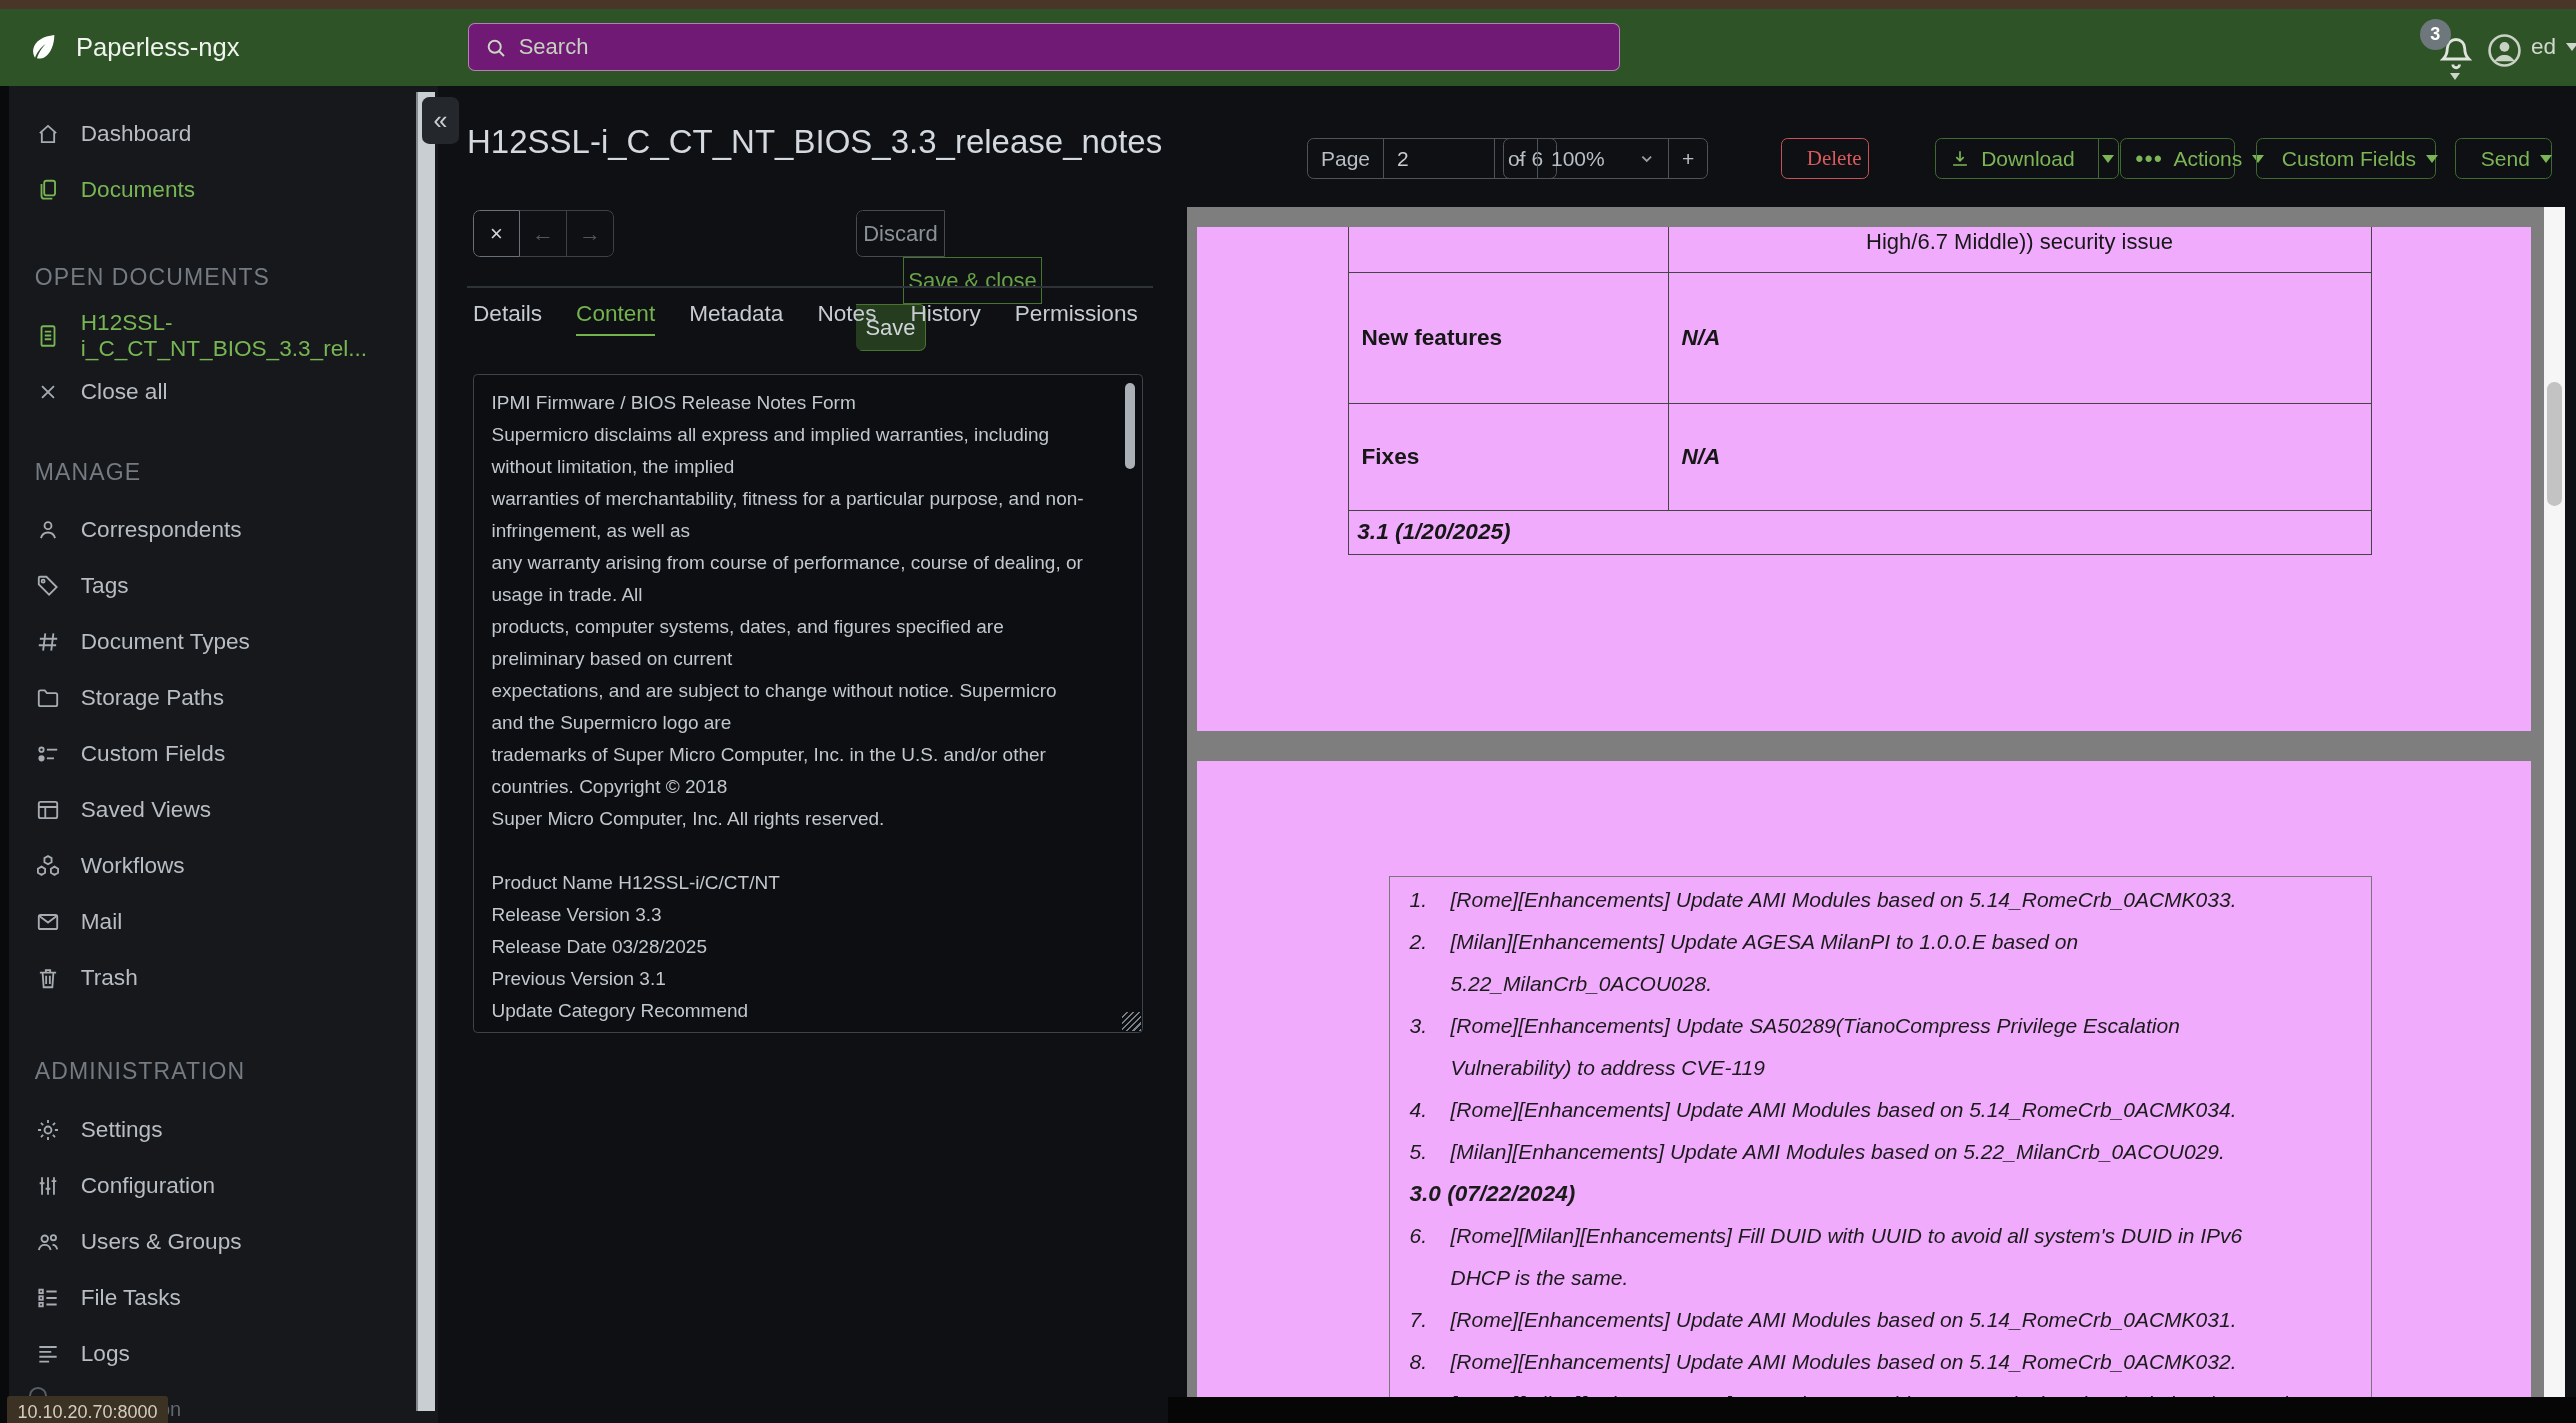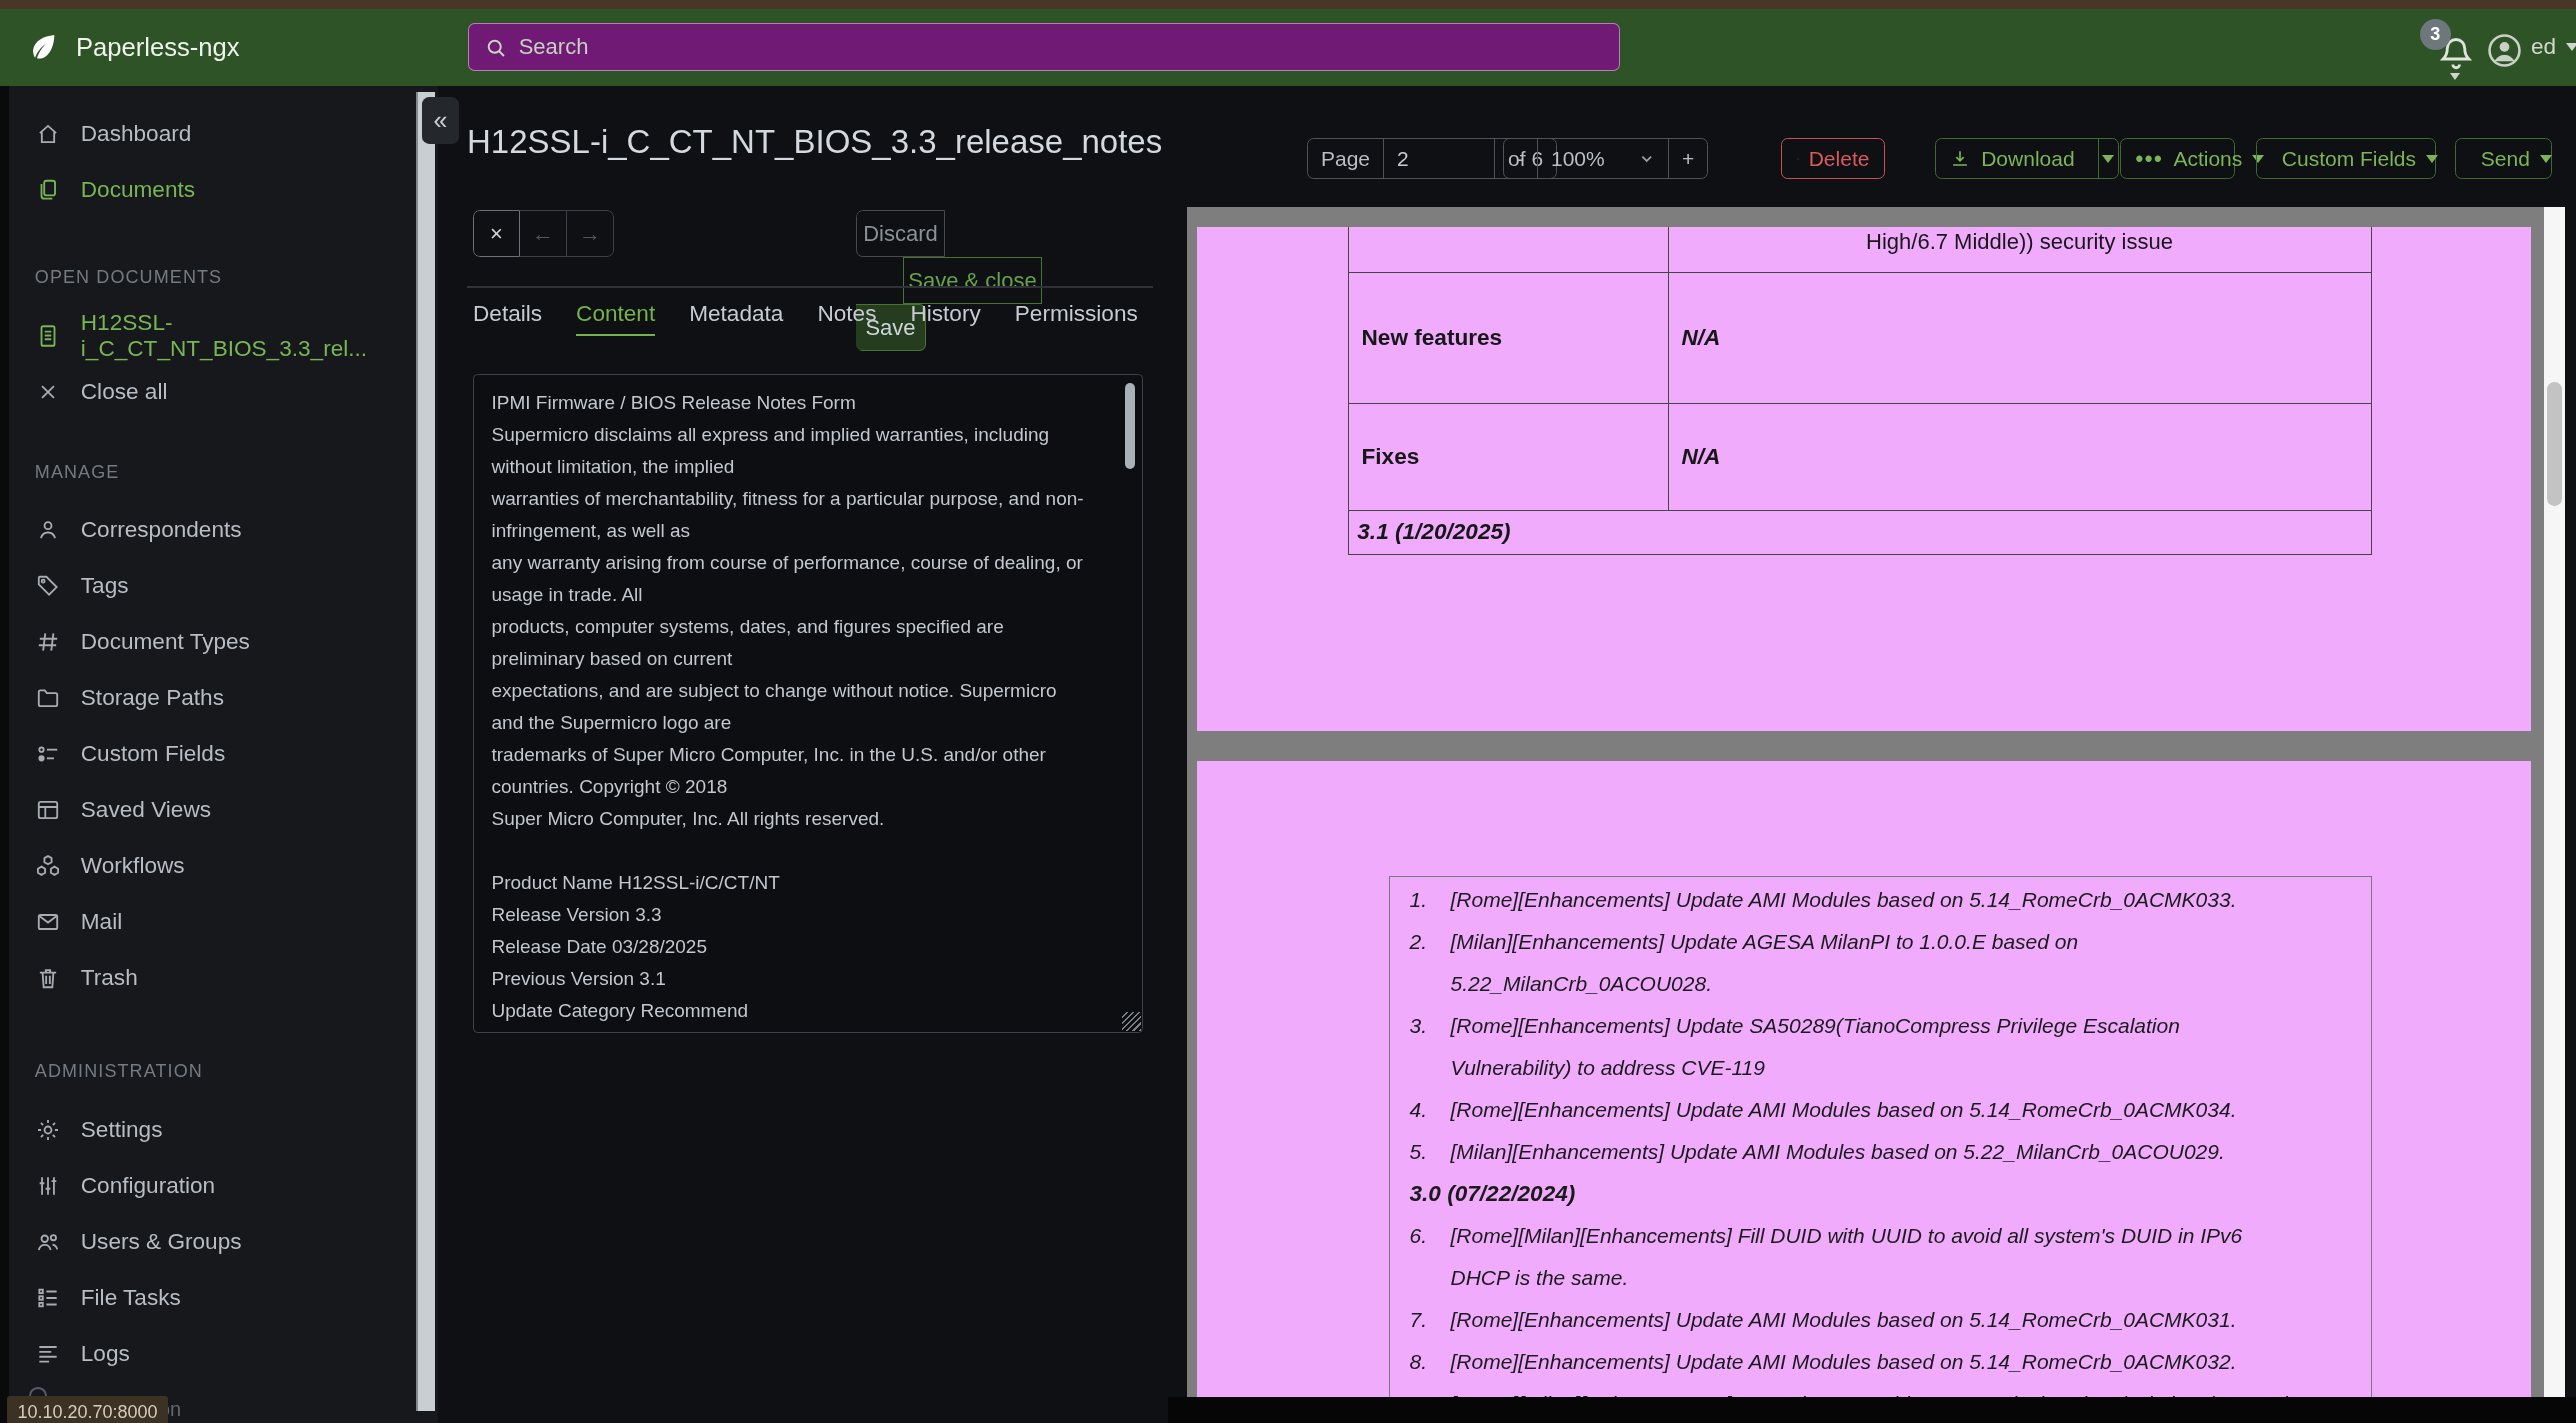--- a/index.html
+++ b/index.html
@@ -34,21 +34,21 @@
   #username { color:#d2d8cd; font-size:22.6px; }
   .dd-caret { width:0; height:0; border-left:6.6px solid transparent; border-right:6.6px solid transparent;
     border-top:8px solid #cfd6cb; display:inline-block; }
 
   
   #sidebar { left:0; top:86px; width:438px; height:1338px; background:#16181c; }
   #sidebar-edge { left:0; top:86px; width:8.8px; height:1338px; background:#090a0c; }
   #sidebar-scrollbar { left:416px; top:92px; width:19px; height:1319px; background:#c9ced3;
     border-left:2.9px solid #84898e; }
   #side-nav { position:absolute; left:8.8px; top:86px; width:407px; padding-top:20.4px; }
-  .side-section-label { height:25px; margin:0 0 4.4px 26px; color:#747b82; font-size:18px;
+  .side-section-label { height:25px; margin:0 0 4.4px 26px; color:#747b82; font-size:23px;
     letter-spacing:1.1px; display:flex; align-items:center; }
   .side-item { height:56px; display:flex; align-items:center; gap:20px; padding-left:26px;
     color:#b7bdc3; font-size:22.6px; cursor:pointer; }
   .side-item .s-icon { width:26px; height:26px; flex:0 0 auto; color:#a6acb2; display:flex; }
   .side-item .s-icon svg { width:26px; height:26px; }
   .side-item.active { color:#77b653; }
   .side-item.active .s-icon { color:#77b653; }
   .gap-65 { height:47px; } .gap-55 { height:40px; } .gap-72 { height:53px; } .gap-18 { height:13px; }
 
   #collapse-btn { left:422px; top:97px; width:37px; height:47px; background:#24272b;
@@ -95,21 +95,21 @@
   .widget .seg + .seg { border-left:1.5px solid #4d5358; }
   #pager { left:1307px; }
   #pager-input { width:84px; background:transparent; border:none; outline:none; color:#c6ccd2;
     font-size:21px; font-family:"Liberation Sans",sans-serif; }
   #zoomer { left:1503px; }
   #zoom-level-seg { width:131px; justify-content:space-between; }
   .btn { position:absolute; top:138px; height:41px; border-radius:6.6px; background:transparent;
     display:flex; align-items:center; gap:10.2px; padding:0 14.6px; font-size:21px;
     font-family:"Liberation Sans",sans-serif; white-space:nowrap; }
   .btn svg { width:22px; height:22px; }
-  #delete-btn { left:1781px; width:104px; border:1.5px solid #c85257; color:#da5a5e; }
+  #delete-btn { left:1781px; width:88px; border:1.5px solid #c85257; color:#da5a5e;font-family:Liberation Serif, serif; }
   .green { border:1.5px solid #3e6b2f; color:#7cb556; }
   #download-btn { left:1935px; width:184px; padding:0; }
   #download-main { display:flex; align-items:center; gap:10.2px; padding:0 13px; height:100%; }
   #download-caret-seg { border-left:1.5px solid #3e6b2f; height:100%; width:37px; display:flex;
     align-items:center; justify-content:center; }
   .g-caret { width:0; height:0; border-left:6.6px solid transparent; border-right:6.6px solid transparent;
     border-top:8px solid #7cb556; display:inline-block; }
   #actions-btn { left:2120px; width:115px; }
   #custom-fields-btn { left:2256px; width:180px; }
   #send-btn { left:2455px; width:97px; }

